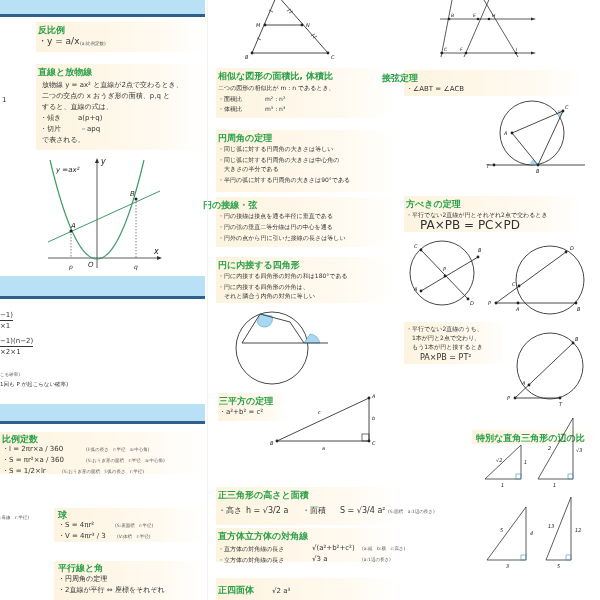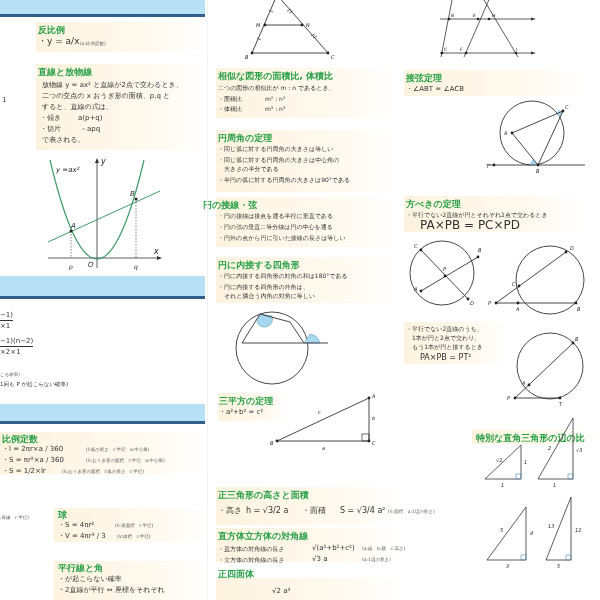--- a/index.html
+++ b/index.html
@@ -81,21 +81,21 @@
 
 <div class="abs hl" style="left:54px;top:508px;width:152px;height:34px"></div>
 <div class="abs h" style="left:58px;top:509px">球</div>
 <div class="abs t" style="left:58px;top:520px">・S = 4πr²</div>
 <div class="abs s" style="left:115px;top:523px">(S:表面積　r:半径)</div>
 <div class="abs t" style="left:58px;top:531px">・V = 4πr³ / 3</div>
 <div class="abs s" style="left:117px;top:534px">(V:体積　r:半径)</div>
 
 <div class="abs hl" style="left:54px;top:561px;width:152px;height:39px"></div>
 <div class="abs h" style="left:58px;top:562px">平行線と角</div>
-<div class="abs t" style="left:58px;top:574px">・が起こらない確率</div>
+<div class="abs t" style="left:58px;top:574px">・円周角の定理</div>
 <div class="abs t" style="left:58px;top:585px">・2直線が平行 ⇔ 座標をそれぞれ</div>
 
 <svg width="100" height="62" style="left:245px;top:0">
   <line x1="32" y1="-5" x2="7" y2="53" stroke="#333" stroke-width="0.9"></line>
   <line x1="32" y1="-5" x2="83" y2="53" stroke="#333" stroke-width="0.9"></line>
   <line x1="20" y1="25" x2="57" y2="25" stroke="#333" stroke-width="0.9"></line>
   <line x1="7" y1="53" x2="83" y2="53" stroke="#333" stroke-width="0.9"></line>
   <line x1="24" y1="10" x2="28" y2="12" stroke="#333" stroke-width="0.7"></line>
   <line x1="12" y1="38" x2="16" y2="40" stroke="#333" stroke-width="0.7"></line>
   <line x1="42" y1="11" x2="46" y2="9" stroke="#333" stroke-width="0.7"></line>
@@ -180,21 +180,21 @@
 <div class="abs hl" style="left:216px;top:528px;width:184px;height:34px"></div>
 <div class="abs h" style="left:218px;top:530px">直方体立方体の対角線</div>
 <div class="abs t" style="left:218px;top:544px;font-size:6px">・直方体の対角線の長さ</div>
 <div class="abs t" style="left:312px;top:543px">√(a²+b²+c²)</div>
 <div class="abs s" style="left:362px;top:546px">(a:縦　b:横　c:高さ)</div>
 <div class="abs t" style="left:218px;top:555px;font-size:6px">・立方体の対角線の長さ</div>
 <div class="abs t" style="left:312px;top:554px">√3 a</div>
 <div class="abs s" style="left:362px;top:557px">(a:1辺の長さ)</div>
 
 <div class="abs hl" style="left:216px;top:578px;width:184px;height:22px"></div>
-<div class="abs h" style="left:218px;top:568px">正四面体</div>
+<div class="abs h" style="left:218px;top:584px">正四面体</div>
 <div class="abs t" style="left:272px;top:586px">√2 a³</div>
 
 <svg width="110" height="62" style="left:436px;top:0">
   <line x1="4" y1="19" x2="96" y2="19" stroke="#333" stroke-width="0.8"></line>
   <polygon points="100,19 95,17.5 95,20.5" fill="#333"></polygon>
   <line x1="4" y1="53" x2="96" y2="53" stroke="#333" stroke-width="0.8"></line>
   <polygon points="100,53 95,51.5 95,54.5" fill="#333"></polygon>
   <line x1="17" y1="-5" x2="5" y2="57" stroke="#333" stroke-width="0.8"></line>
   <line x1="55" y1="-5" x2="28" y2="57" stroke="#333" stroke-width="0.8"></line>
   <line x1="45" y1="-5" x2="82" y2="57" stroke="#333" stroke-width="0.8"></line>
@@ -206,21 +206,21 @@
     <circle cx="80" cy="53" r="1.3" fill="#222"></circle>
   <text x="15" y="17" font-size="4.5" fill="#222">B</text>
     <text x="37" y="17" font-size="4.5" fill="#222">E</text>
     <text x="56" y="17" font-size="4.5" fill="#222">H</text>
   <text x="8" y="51" font-size="4.5" fill="#222">C</text>
     <text x="24" y="51" font-size="4.5" fill="#222">F</text>
     <text x="80" y="51" font-size="4.5" fill="#222">I</text>
 </svg>
 
 <div class="abs hl" style="left:404px;top:70px;width:180px;height:26px"></div>
-<div class="abs h" style="left:406px;top:72px">接弦定理</div>
+<div class="abs h" style="left:382px;top:72px">接弦定理</div>
 <div class="abs t" style="left:406px;top:84px">・∠ABT = ∠ACB</div>
 
 <svg width="110" height="80" style="left:480px;top:98px">
   <circle cx="52" cy="35" r="32" fill="none" stroke="#333" stroke-width="0.9"></circle>
   <path d="M83,13 L78,12 A6,6 0 0 0 80,19 Z" fill="#a8d8f0"></path>
   <path d="M58,67 L50,67 A8,8 0 0 1 53,61 Z" fill="#a8d8f0"></path>
   <line x1="8" y1="67" x2="105" y2="67" stroke="#333" stroke-width="0.9"></line>
   <line x1="32" y1="35" x2="83" y2="13" stroke="#333" stroke-width="0.9"></line>
   <line x1="83" y1="13" x2="58" y2="67" stroke="#333" stroke-width="0.9"></line>
   <line x1="32" y1="35" x2="58" y2="67" stroke="#333" stroke-width="0.9"></line>

